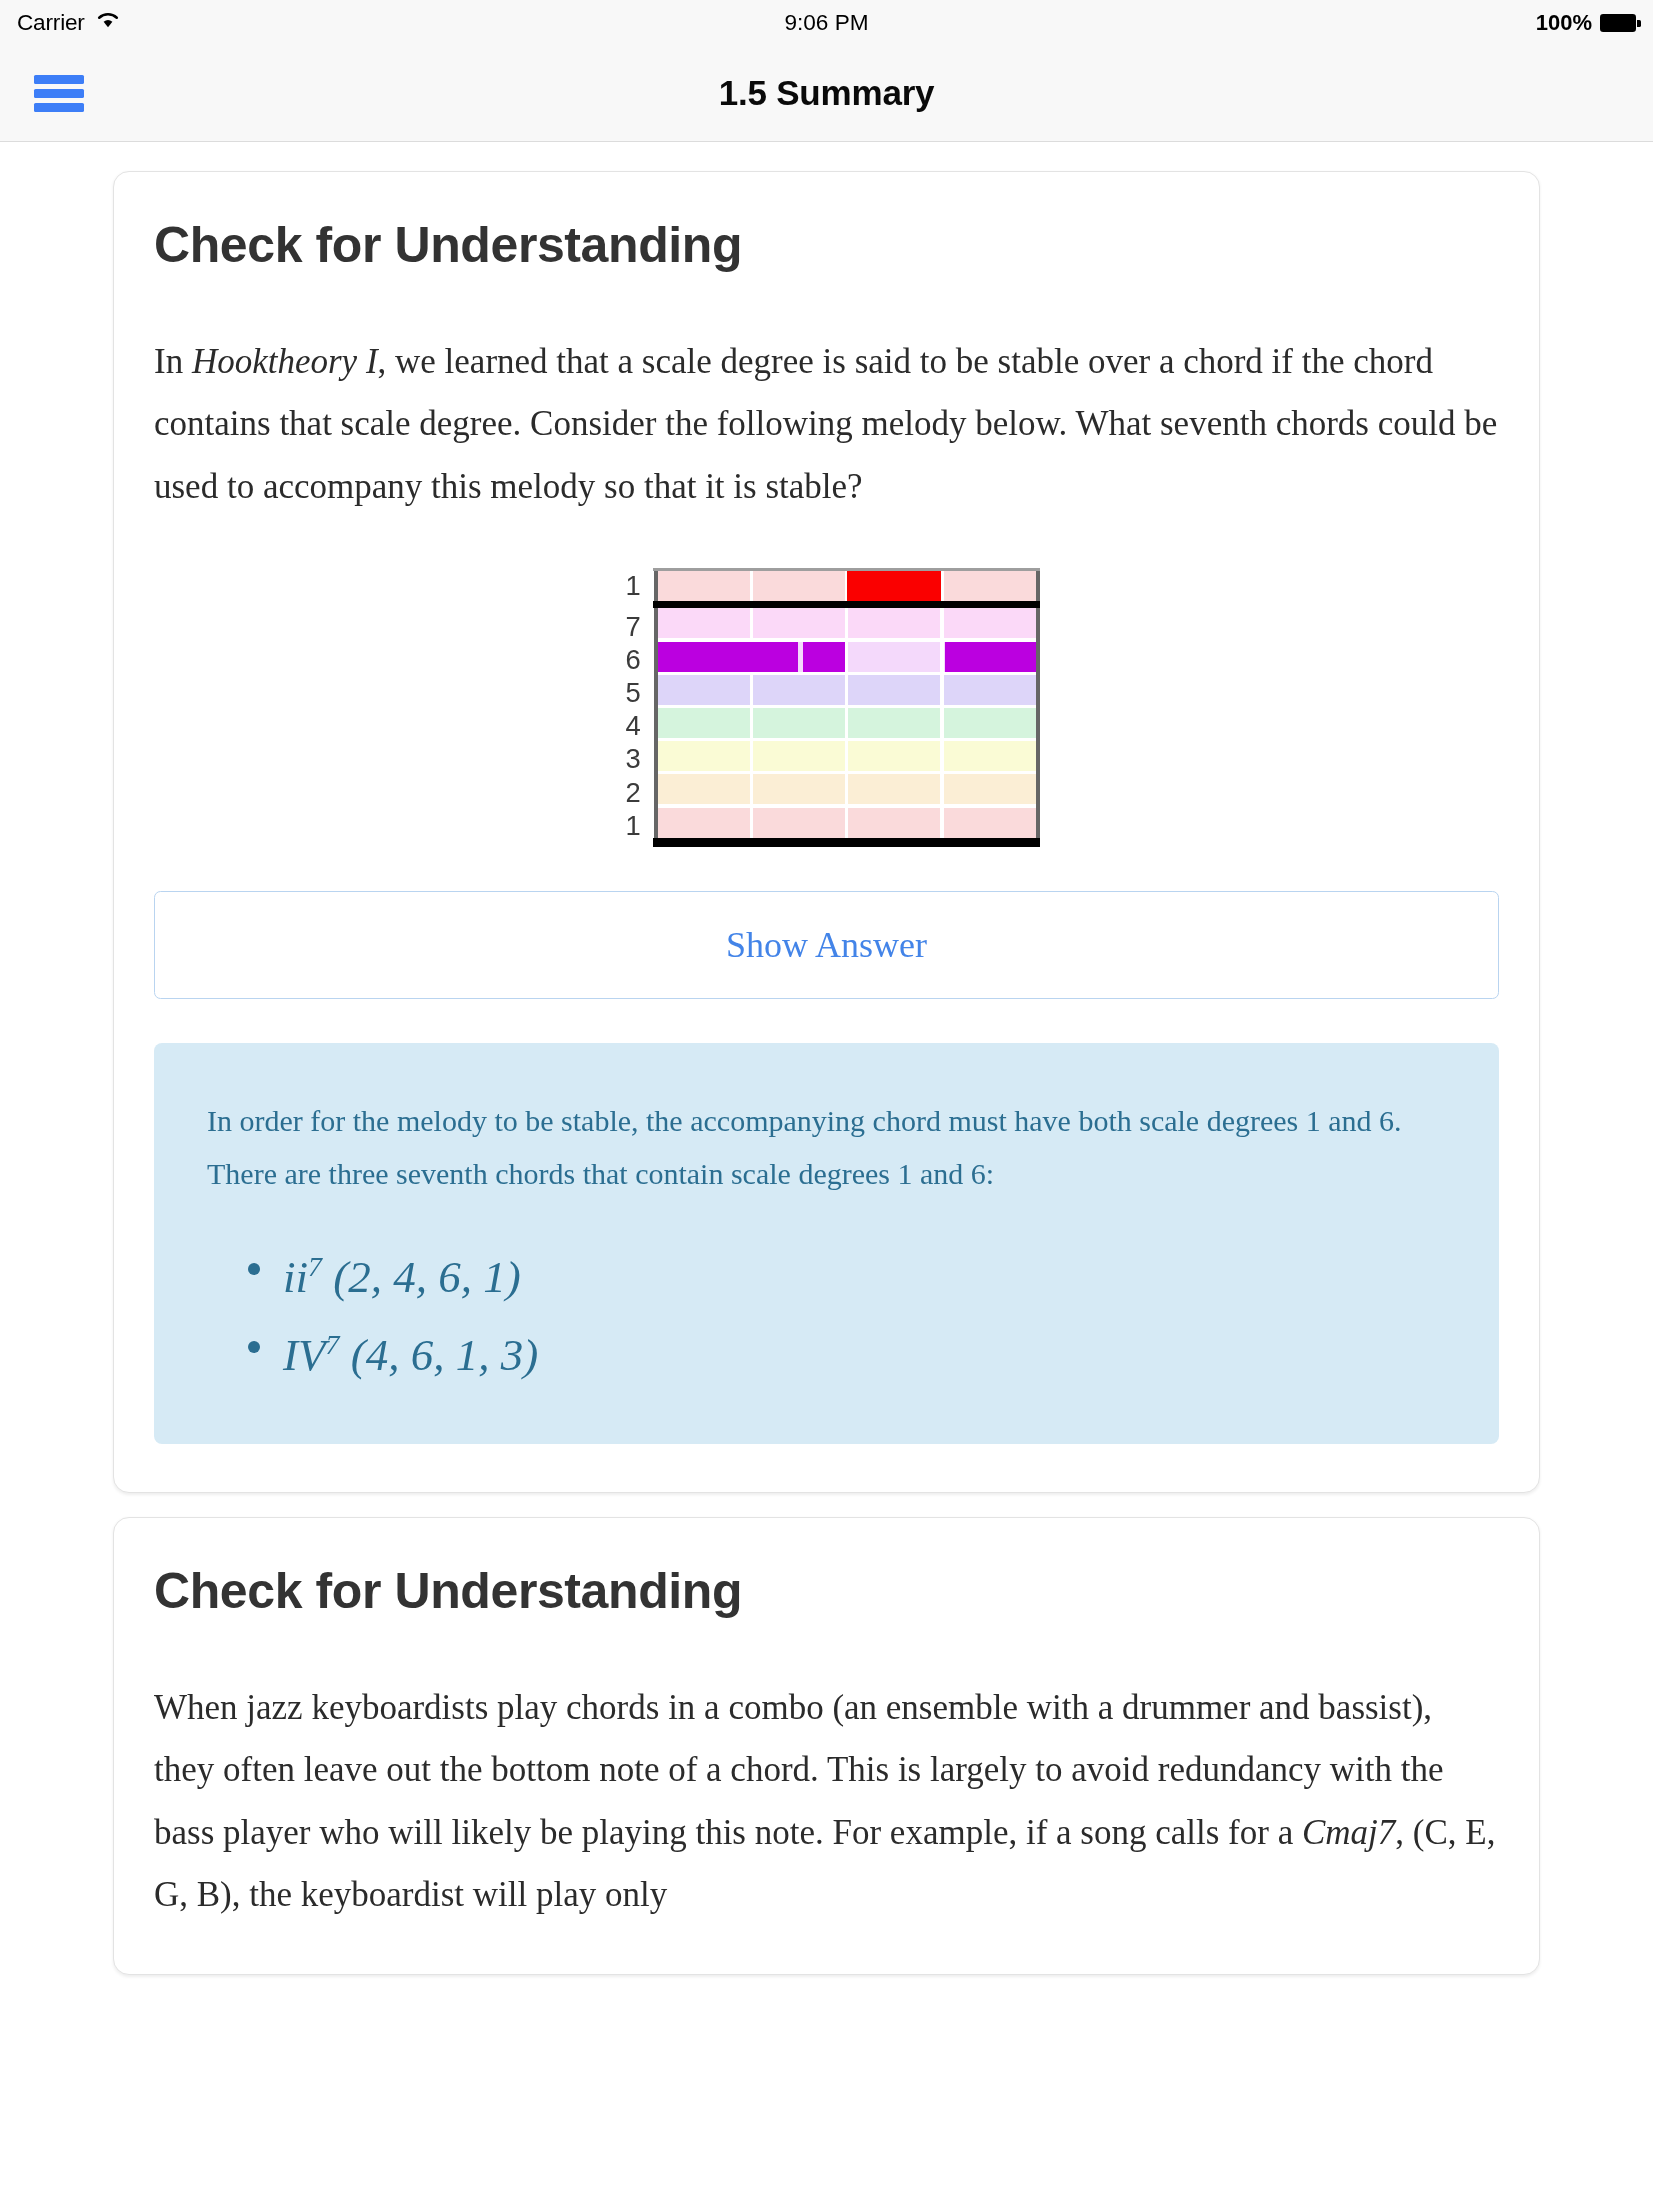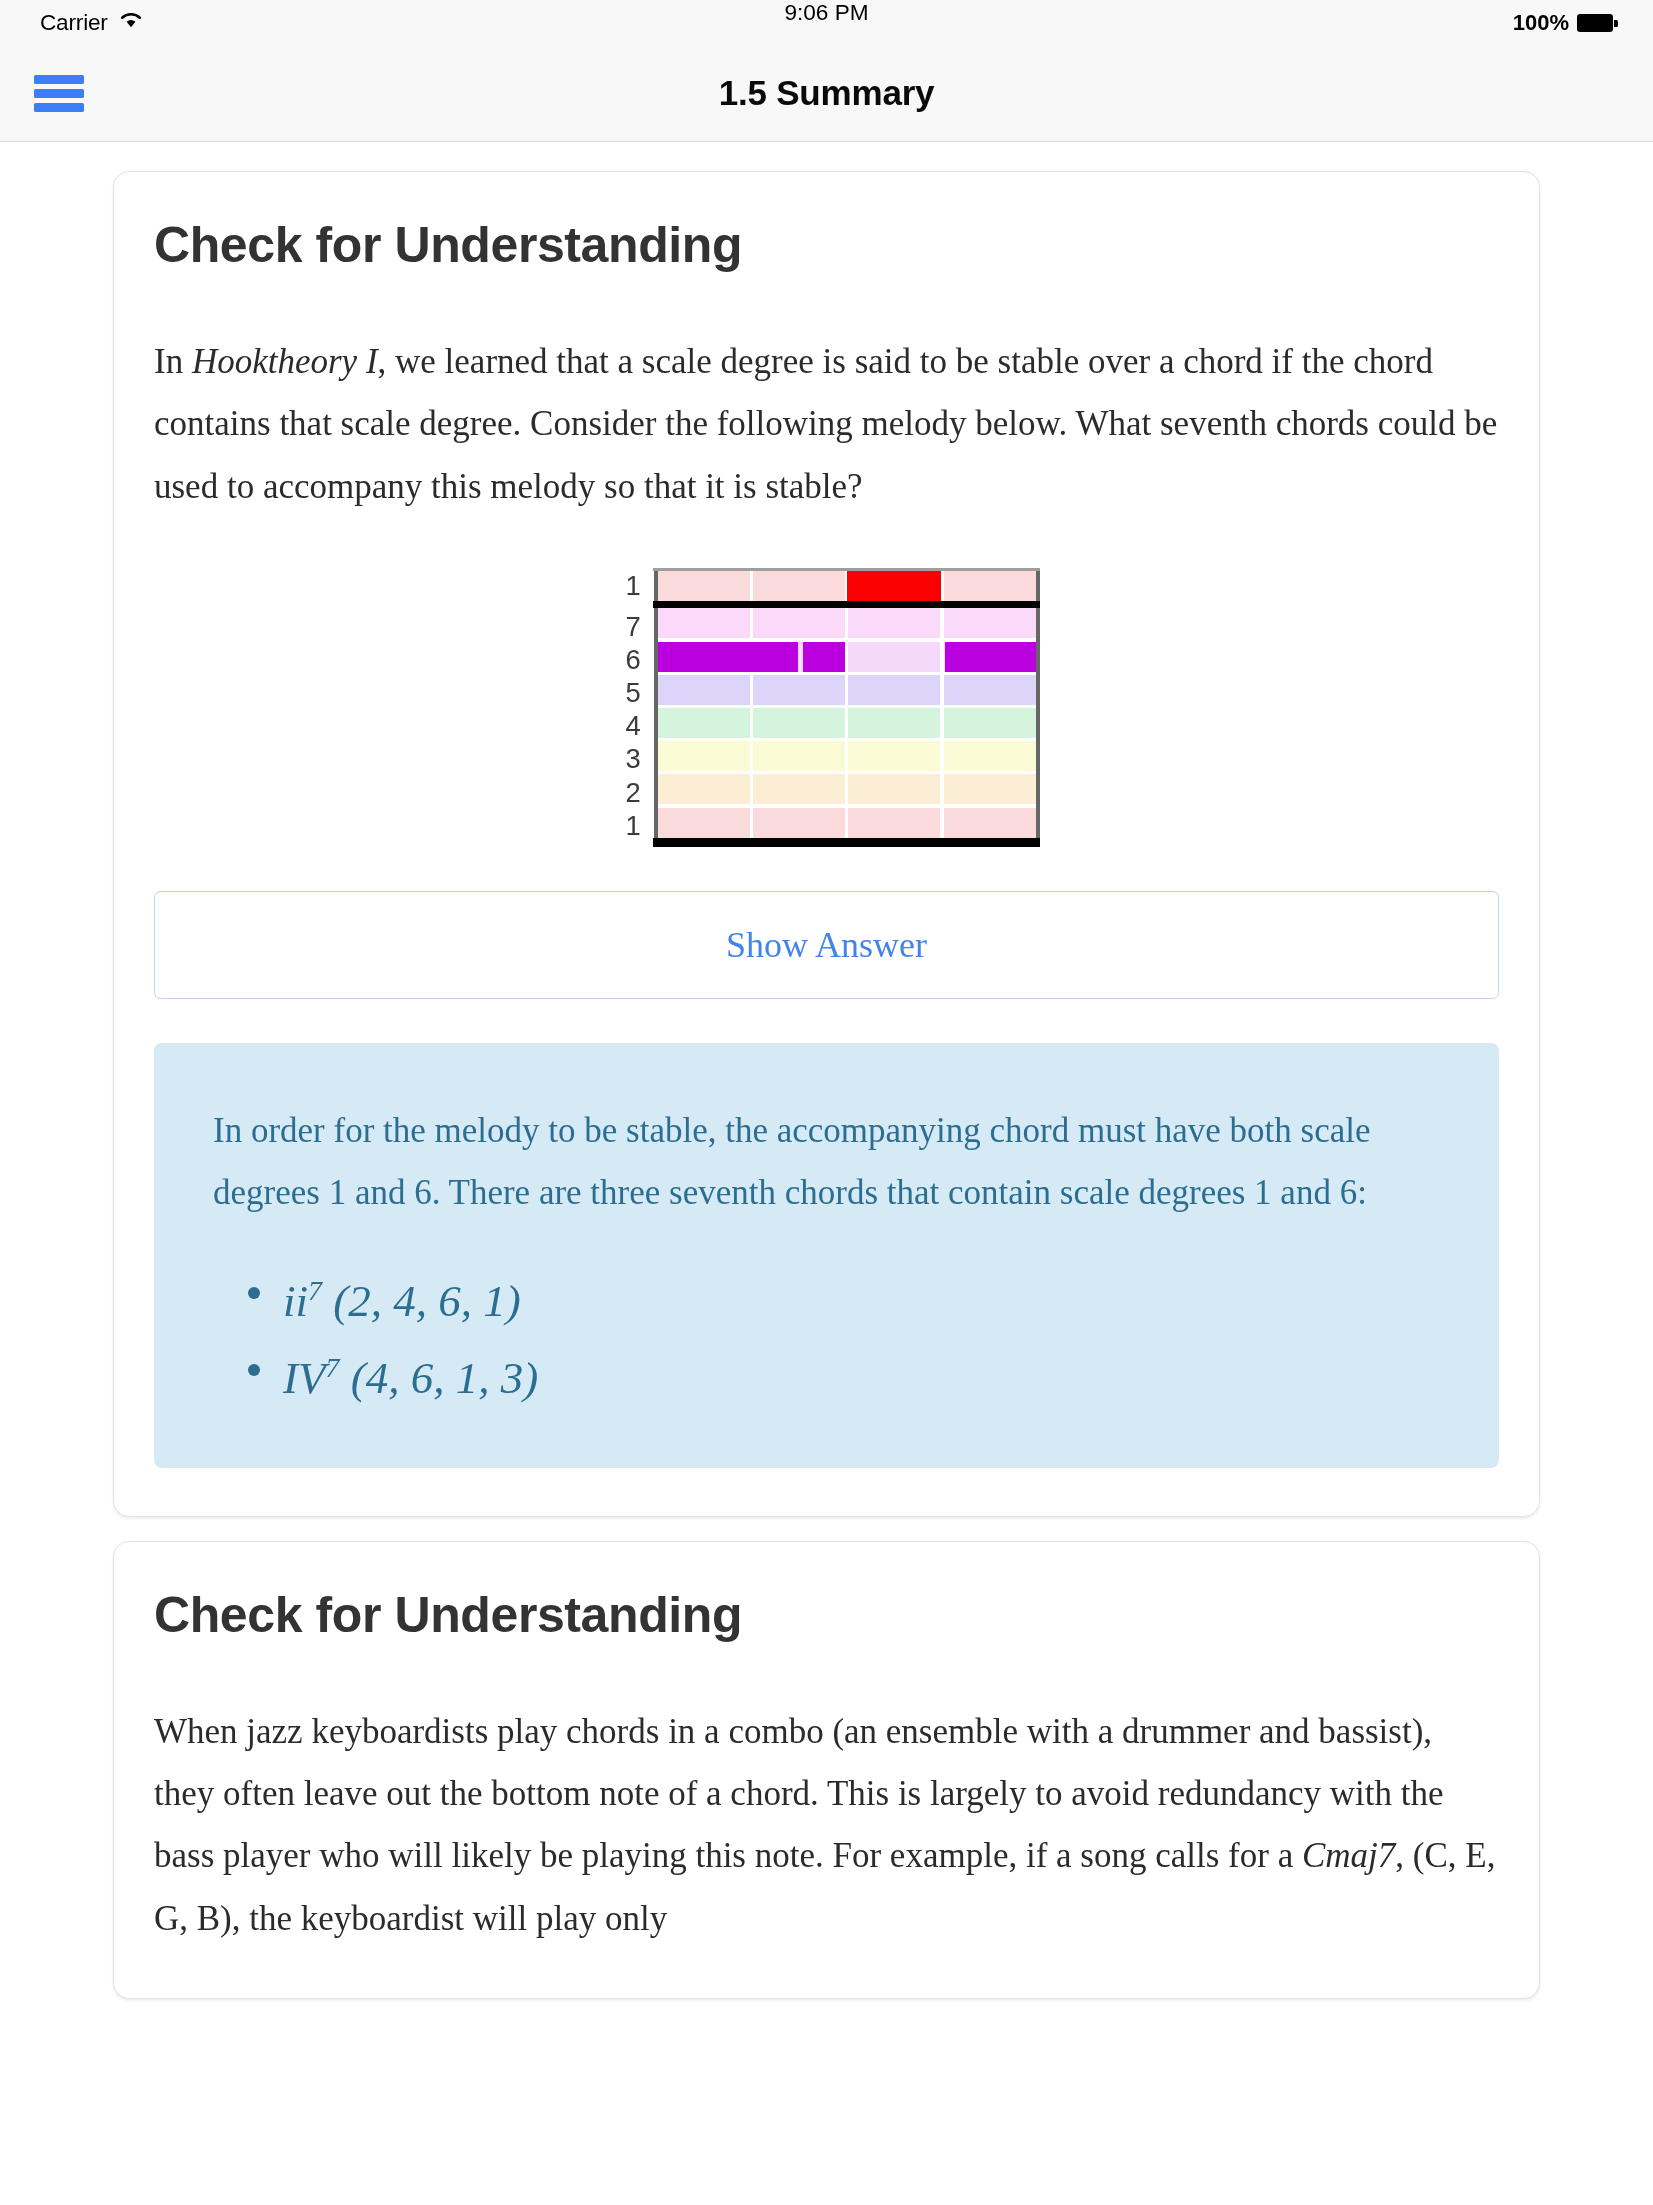--- a/index.html
+++ b/index.html
@@ -13,21 +13,22 @@
     overflow: hidden;
     font-family: "Liberation Sans", sans-serif;
     -webkit-font-smoothing: antialiased;
   }
 
   
   .status-bar {
     height: 45px;
     background: #f8f8f8;
     display: flex;
-    padding: 0 40px;
+    align-items: center;
+    padding: 0 17px;
     box-sizing: border-box;
     font-size: 22.6px;
     color: #000;
     position: relative;
   }
   .status-left {
     display: flex;
     align-items: center;
     gap: 11.3px;
   }
@@ -221,24 +222,24 @@
   
   .answer-box {
     margin-top: 44px;
     background: #d6eaf5;
     border-radius: 8px;
     padding: 45px 47px 50px 47px;
     box-sizing: border-box;
   }
   .answer-text {
     font-family: "Liberation Serif", serif;
-    font-size: 35px;
+    font-size: 30px;
     line-height: 1.78;
     color: #2b6e91;
-    margin: 12px;
+    margin: 6px;
   }
   .answer-list {
     margin: 39px 0 0 0;
     padding-left: 74px;
     list-style: none;
   }
   .answer-list li {
     font-family: "Liberation Serif", serif;
     font-style: italic;
     font-size: 45px;

